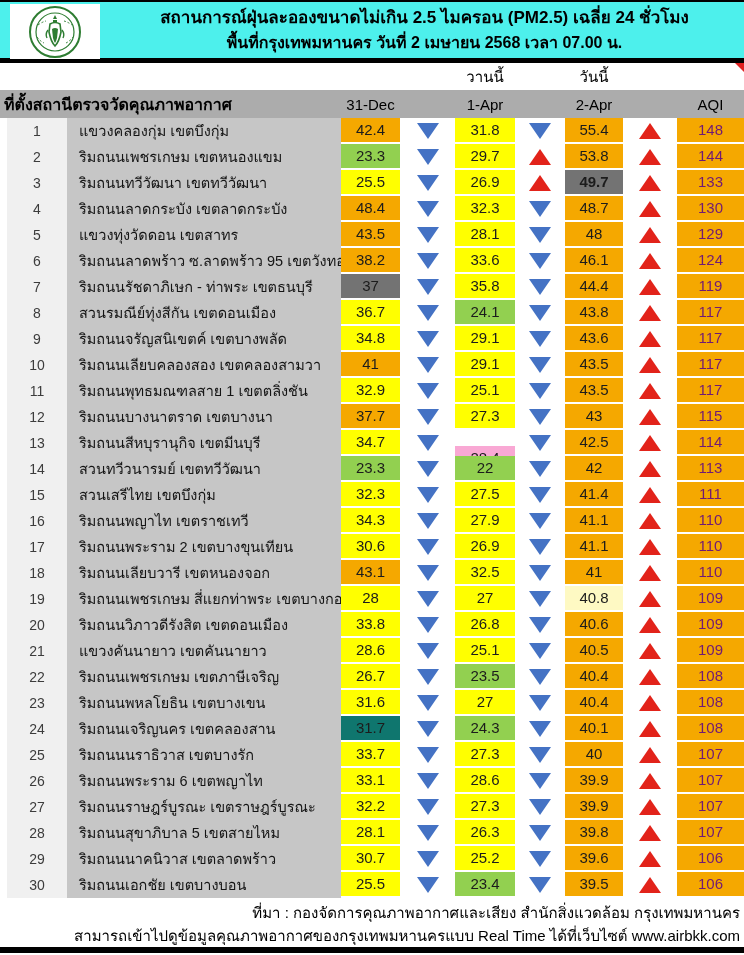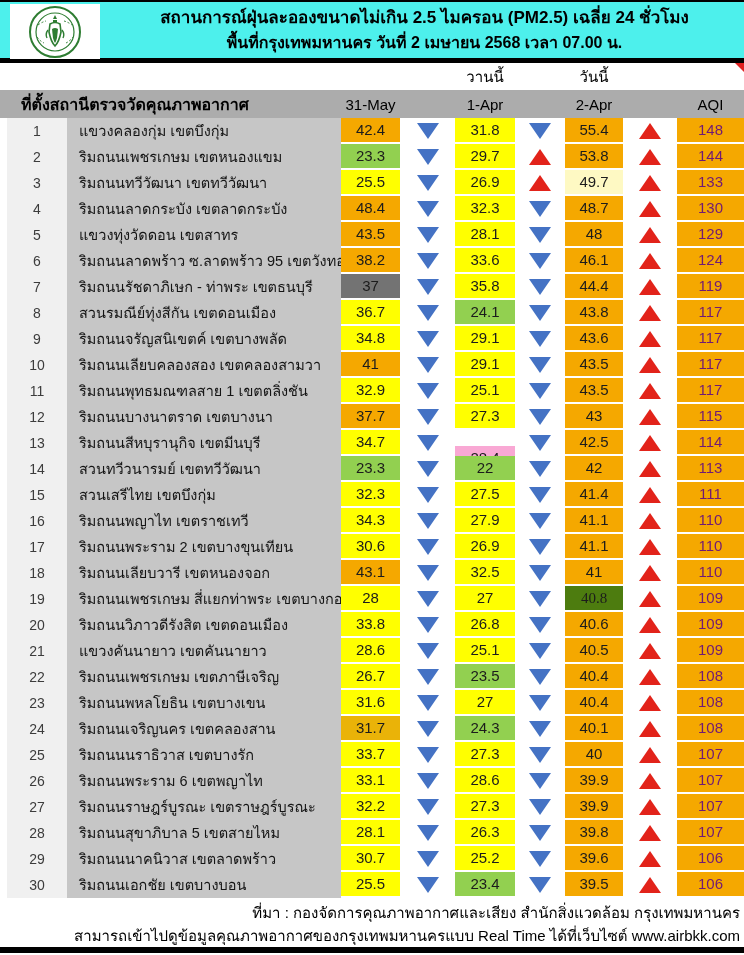--- a/index.html
+++ b/index.html
@@ -48,21 +48,21 @@
     width: 0; height: 0;
     border-top: 9px solid #e02020;
     border-left: 9px solid transparent;
   }
 
   
   .colheader { height: 28px; background: #ACACAC; align-items: center; }
   .colheader .station-h {
     grid-column: 1 / span 3;
     font-size: 16px; font-weight: bold; color: #000;
-    padding-left: 21px; white-space: nowrap;
+    padding-left: 4px; white-space: nowrap;
   }
   .colheader .date-h { font-size: 15px; color: #000; text-align: center; }
 
   
   .trow { height: 26px; }
   .trow > div { height: 26px; }
   .cell-margin { background: #ffffff; }
   .cell-num {
     background: #F0F0F0; text-align: center;
     font-size: 14px; color: #3c3c3c; line-height: 26px;
@@ -141,21 +141,21 @@
     <div class="lbl">วานนี้</div>
     <div></div>
     <div class="lbl">วันนี้</div>
     <div></div>
       <div></div>
     <div class="comment-marker"></div>
   </div>
 
   <div class="colheader grid-row">
     <div class="station-h">ที่ตั้งสถานีตรวจวัดคุณภาพอากาศ</div>
-    <div class="date-h">31-May</div>
+    <div class="date-h">31-Dec</div>
     <div></div>
     <div class="date-h">1-Apr</div>
     <div></div>
     <div class="date-h">2-Apr</div>
     <div></div>
     <div class="date-h">AQI</div>
   </div>
 
   <div>
     <div class="trow grid-row">
@@ -201,21 +201,21 @@
       <div class="cell-num">3</div>
       <div class="cell-name">ริมถนนทวีวัฒนา เขตทวีวัฒนา</div>
       <div class="cell-val" style="background: rgb(255, 255, 0);">25.5</div>
       <div class="cell-arrow">
           <div class="tri down" style="border-top-color: rgb(68, 114, 196);"></div>
         </div>
       <div class="cell-val" style="background: rgb(255, 255, 0);">26.9</div>
       <div class="cell-arrow">
           <div class="tri up" style="border-bottom-color: rgb(226, 35, 26);"></div>
         </div>
-      <div class="cell-val" style="background: #fef9c3;">49.7</div>
+      <div class="cell-val" style="background: #737373; font-weight: bold;">49.7</div>
       <div class="cell-arrow">
           <div class="tri up" style="border-bottom-color: rgb(226, 35, 26);"></div>
         </div>
       <div class="cell-aqi" style="background: rgb(245, 168, 0);">133</div>
     </div>
 
     <div class="trow grid-row">
       <div class="cell-margin"></div>
       <div class="cell-num">4</div>
       <div class="cell-name">ริมถนนลาดกระบัง เขตลาดกระบัง</div>
@@ -505,21 +505,21 @@
       <div class="cell-num">19</div>
       <div class="cell-name">ริมถนนเพชรเกษม สี่แยกท่าพระ เขตบางกอกใหญ่</div>
       <div class="cell-val" style="background: rgb(255, 255, 0);">28</div>
       <div class="cell-arrow">
           <div class="tri down" style="border-top-color: rgb(68, 114, 196);"></div>
         </div>
       <div class="cell-val" style="background: rgb(255, 255, 0);">27</div>
       <div class="cell-arrow">
           <div class="tri down" style="border-top-color: rgb(68, 114, 196);"></div>
         </div>
-      <div class="cell-val" style="background: #4d7c0f; font-family: Liberation Serif, serif;">40.8</div>
+      <div class="cell-val" style="background: #fef9c3;">40.8</div>
       <div class="cell-arrow">
           <div class="tri up" style="border-bottom-color: rgb(226, 35, 26);"></div>
         </div>
       <div class="cell-aqi" style="background: rgb(245, 168, 0);">109</div>
     </div>
 
     <div class="trow grid-row">
       <div class="cell-margin"></div>
       <div class="cell-num">20</div>
       <div class="cell-name">ริมถนนวิภาวดีรังสิต เขตดอนเมือง</div>
@@ -592,21 +592,21 @@
       <div class="cell-arrow">
           <div class="tri up" style="border-bottom-color: rgb(226, 35, 26);"></div>
         </div>
       <div class="cell-aqi" style="background: rgb(245, 168, 0);">108</div>
     </div>
 
     <div class="trow grid-row">
       <div class="cell-margin"></div>
       <div class="cell-num">24</div>
       <div class="cell-name">ริมถนนเจริญนคร เขตคลองสาน</div>
-      <div class="cell-val" style="background: #eab308;">31.7</div>
+      <div class="cell-val" style="background: #0f766e;">31.7</div>
       <div class="cell-arrow">
           <div class="tri down" style="border-top-color: rgb(68, 114, 196);"></div>
         </div>
       <div class="cell-val" style="background: rgb(146, 208, 80);">24.3</div>
       <div class="cell-arrow">
           <div class="tri down" style="border-top-color: rgb(68, 114, 196);"></div>
         </div>
       <div class="cell-val" style="background: rgb(245, 168, 0);">40.1</div>
       <div class="cell-arrow">
           <div class="tri up" style="border-bottom-color: rgb(226, 35, 26);"></div>

